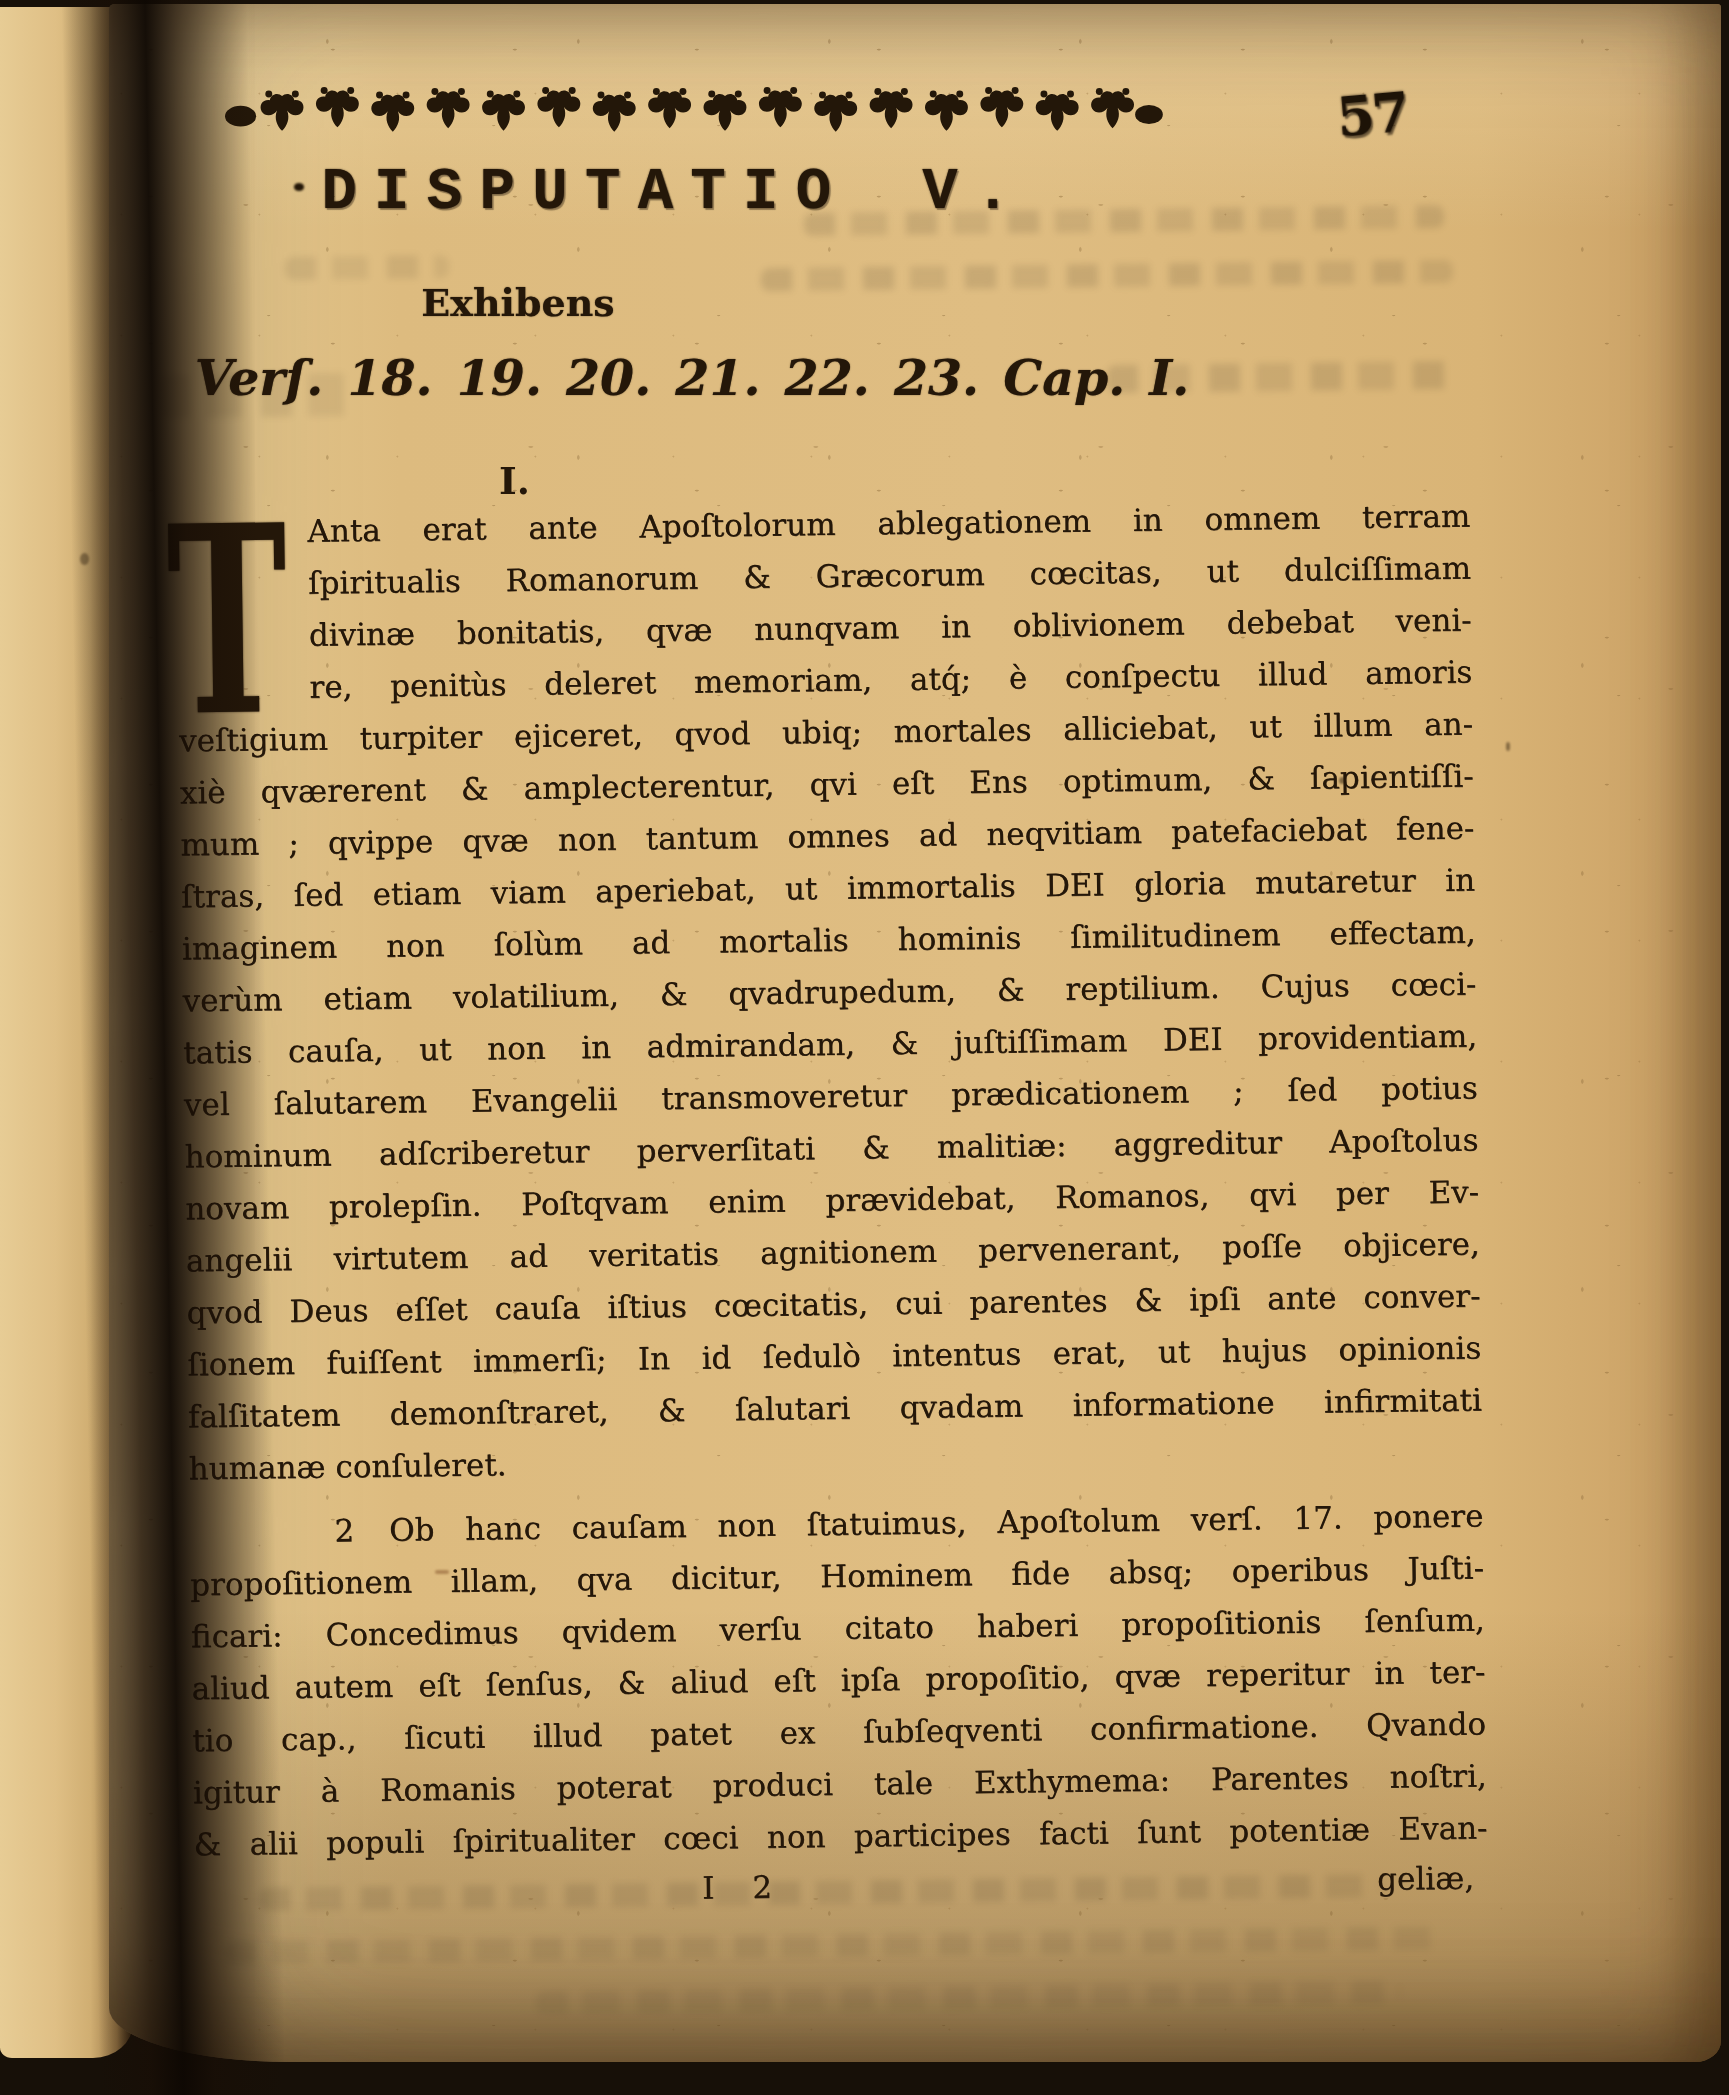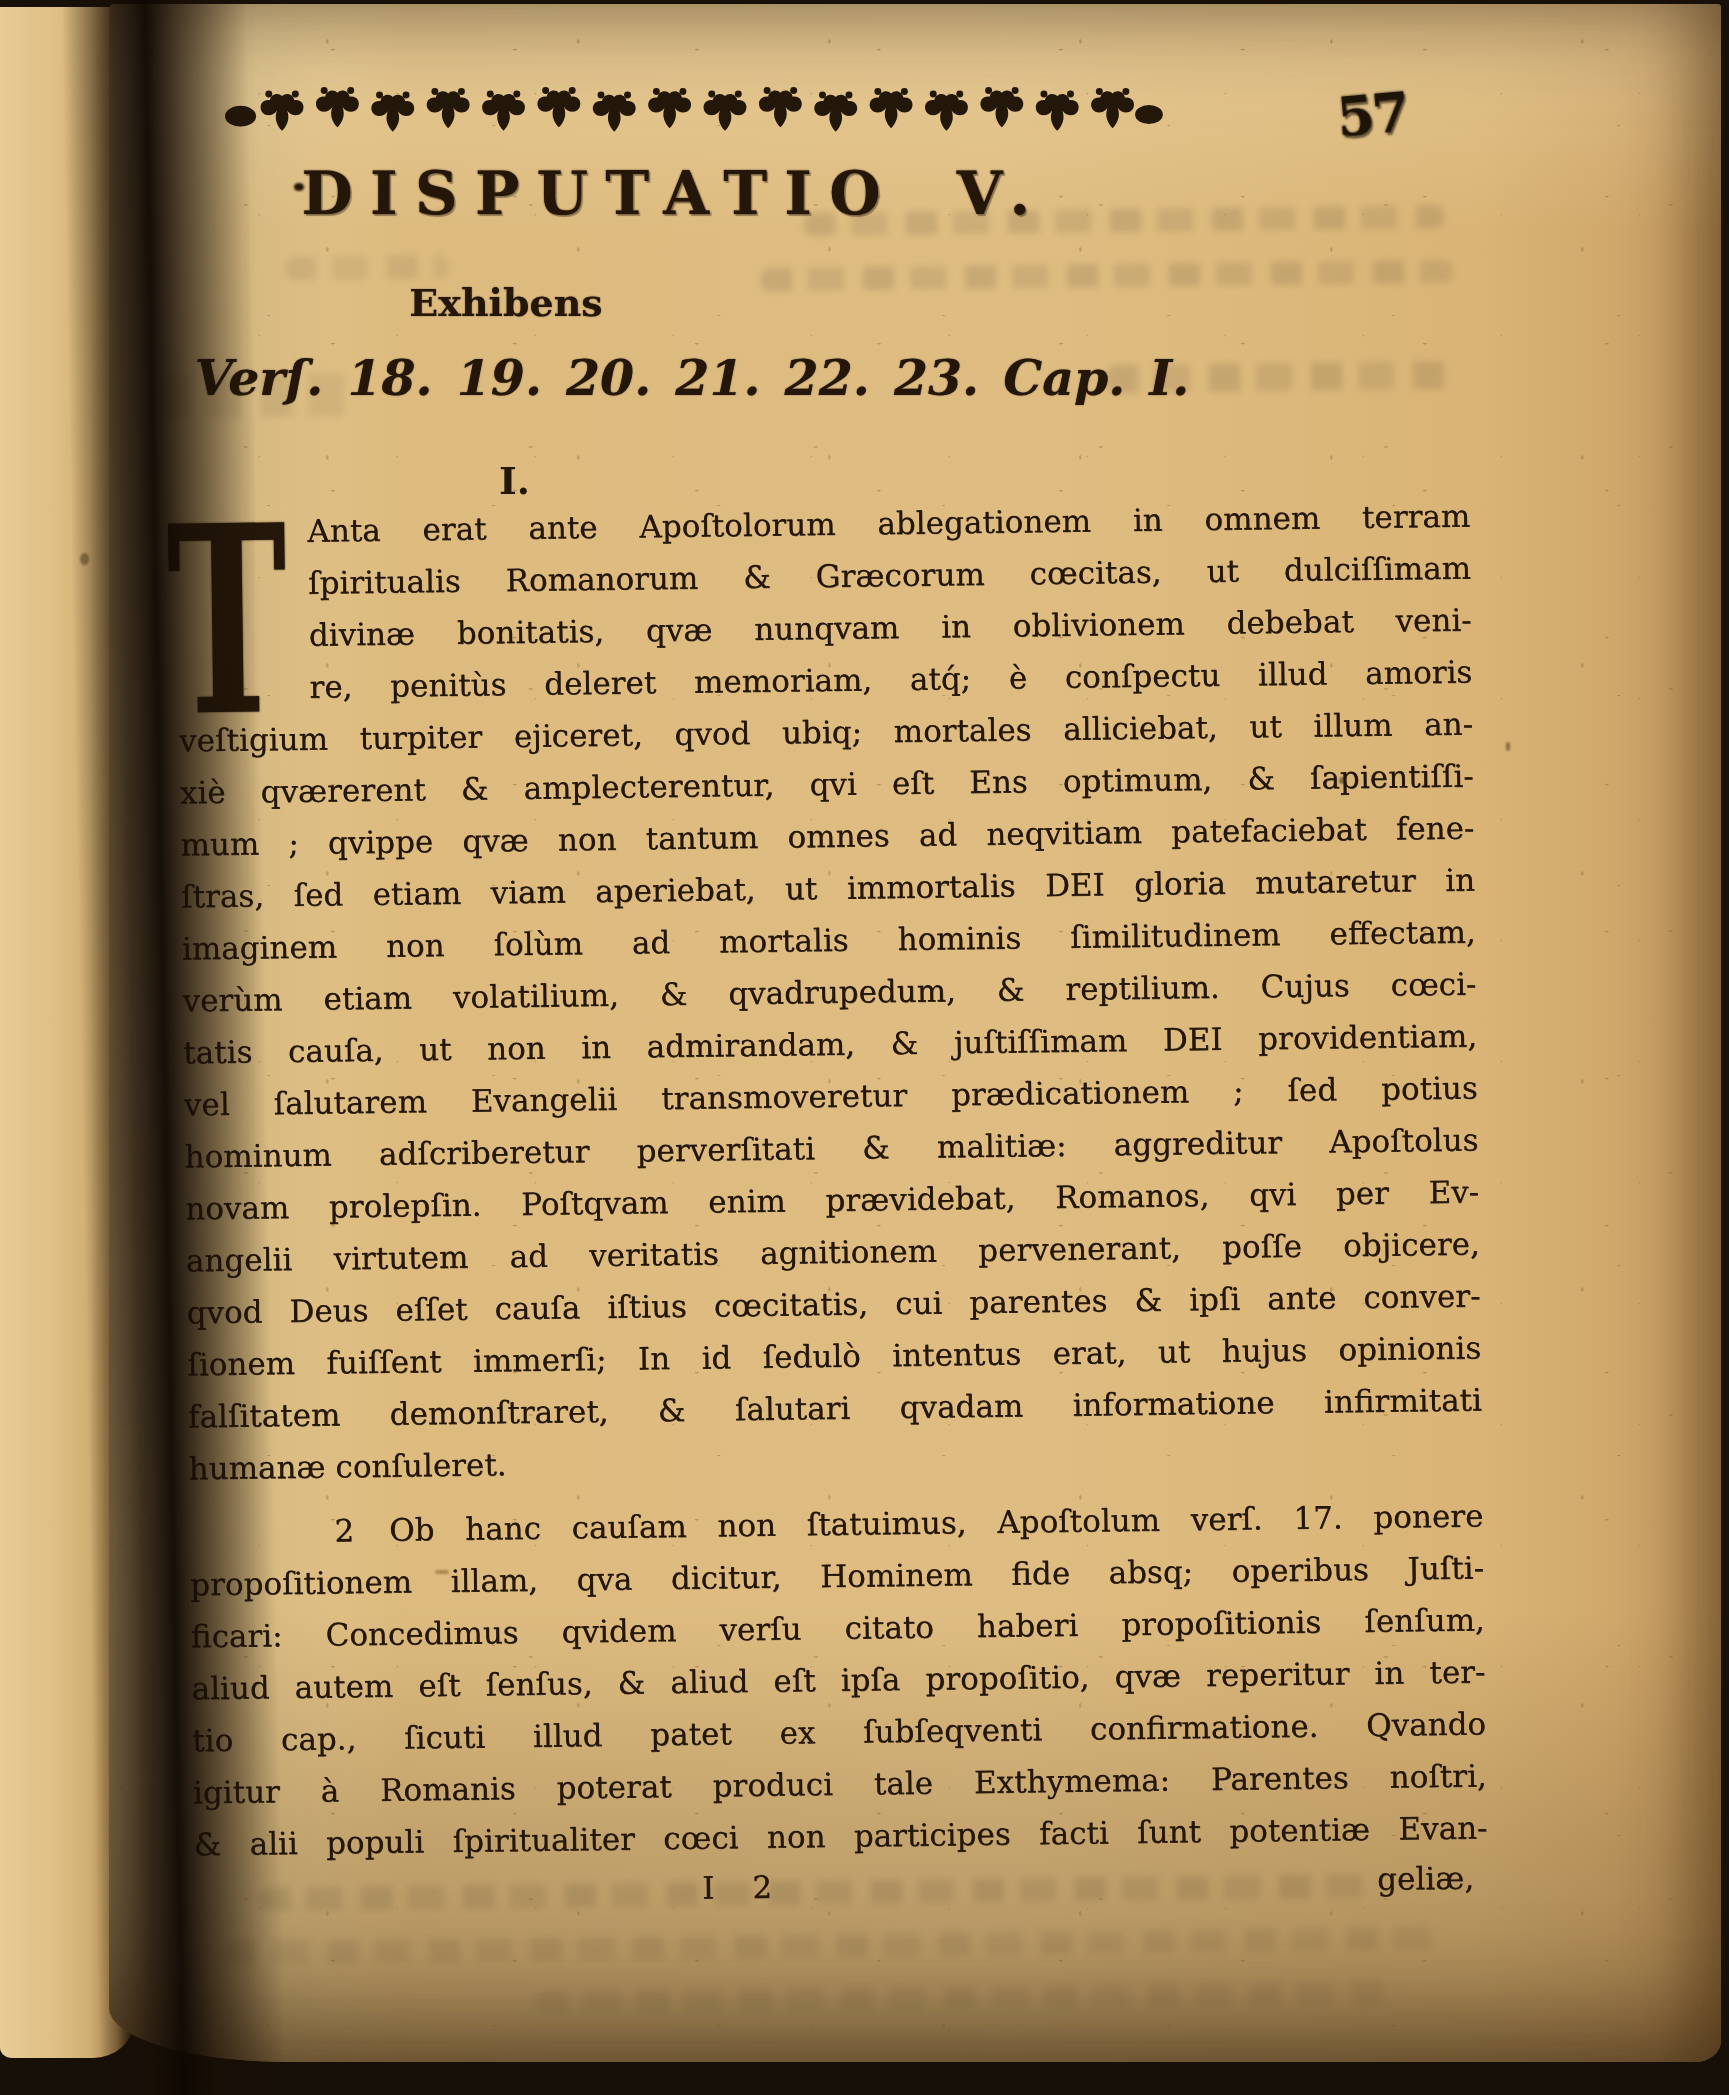--- a/index.html
+++ b/index.html
@@ -72,23 +72,24 @@
     font-size:54px; font-weight:700; letter-spacing:-2.6px; color:#1d1307;
     transform:rotate(-5deg);
     text-shadow:0 0 2.6px rgba(28,18,8,.95), 1.7px 2.6px 1.7px rgba(28,18,8,.55);
     filter:blur(0.4px);
   }
 
   .title {
     position:absolute; left:0; top:159px; width:1349px; text-align:center;
     font-size:59px; font-weight:700; letter-spacing:17.3px; word-spacing:21px;
     text-shadow:0 0 1.7px rgba(25,15,5,.8), 1.7px 1.7px 0.9px rgba(25,15,5,.35);
+    font-family:Liberation Mono, monospace;
   }
   .subtitle {
-    position:absolute; left:0; top:280px; width:1012px; text-align:center;
+    position:absolute; left:12px; top:280px; width:1012px; text-align:center;
     font-size:38px; font-weight:700;
     text-shadow:0 0 1.3px rgba(25,15,5,.7);
   }
   .verse {
     position:absolute; left:0; top:349px; width:1384px; text-align:center;
     font-size:49px; font-style:italic; font-weight:600; word-spacing:7px;
     text-shadow:0 0 1.3px rgba(25,15,5,.7);
   }
   .sect {
     position:absolute; left:0; top:458px; width:1029px; text-align:center;

